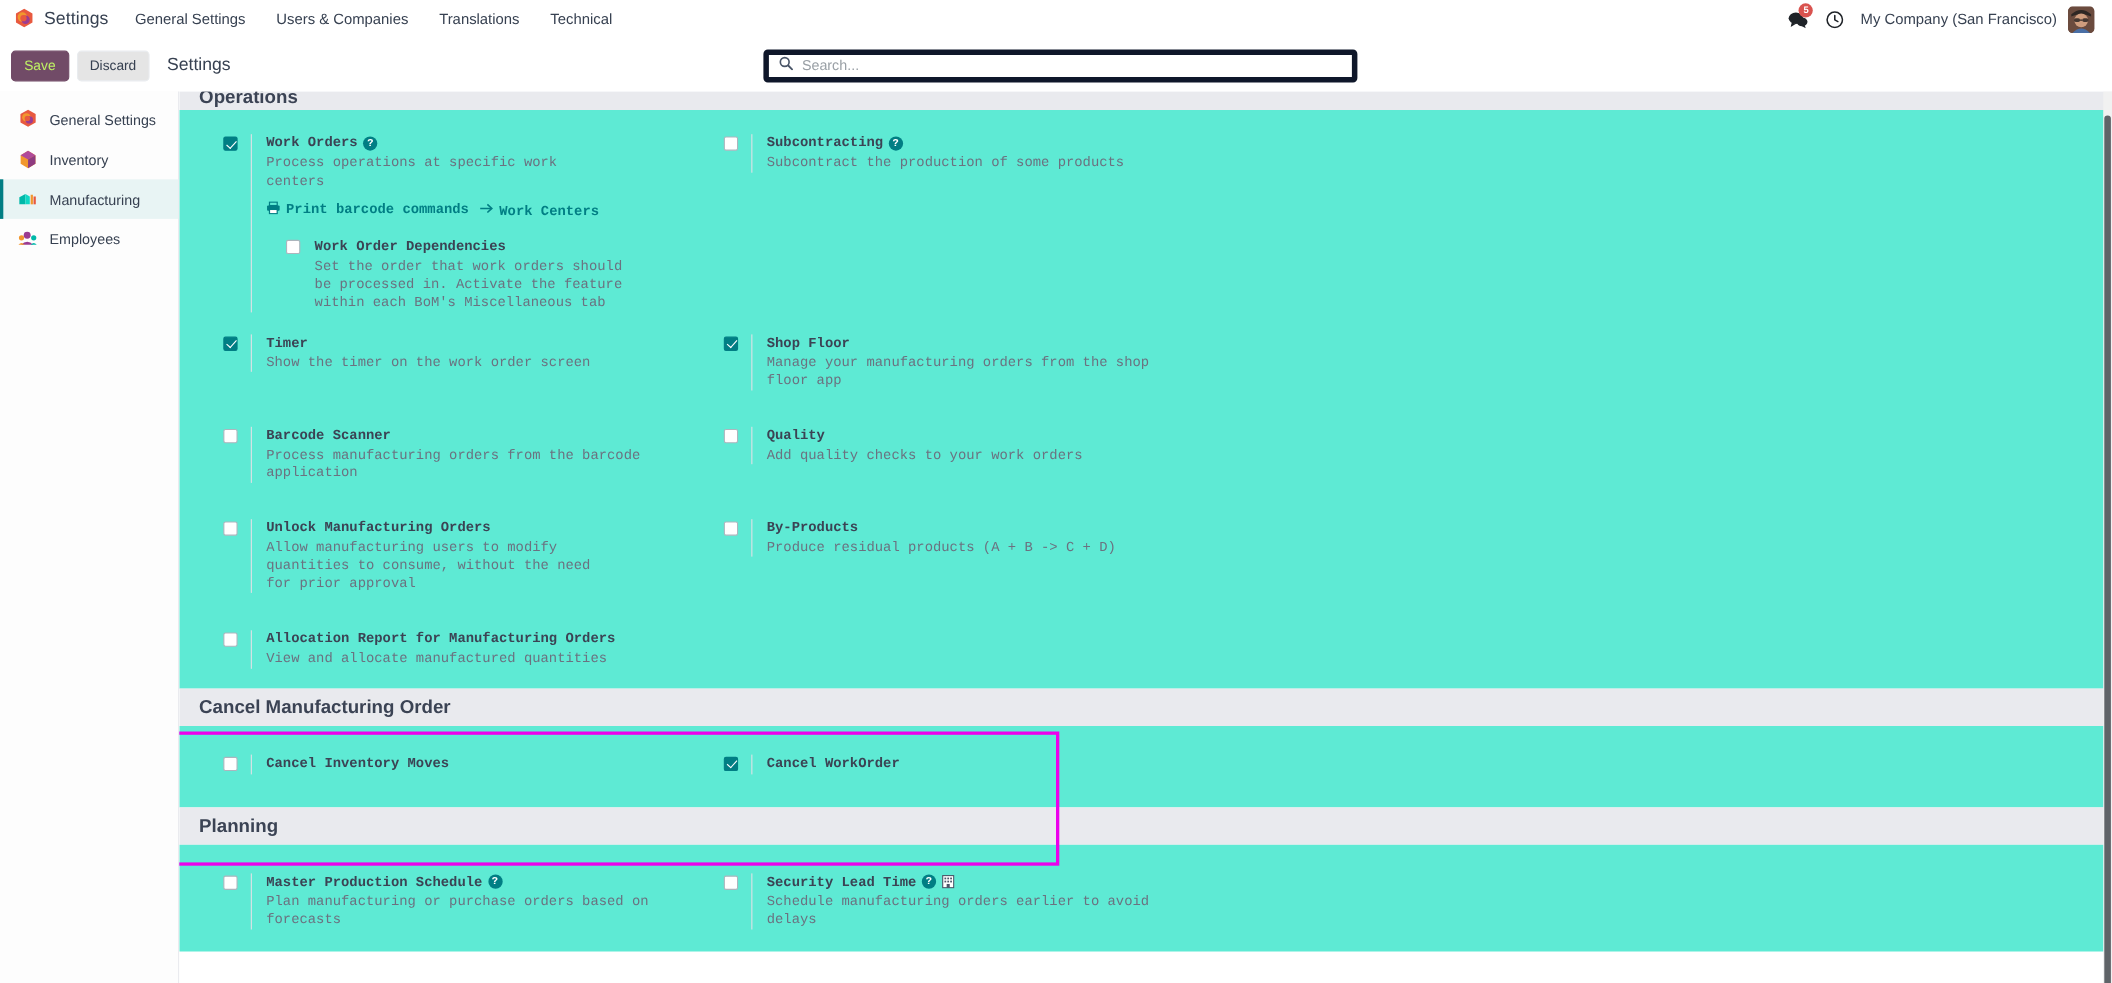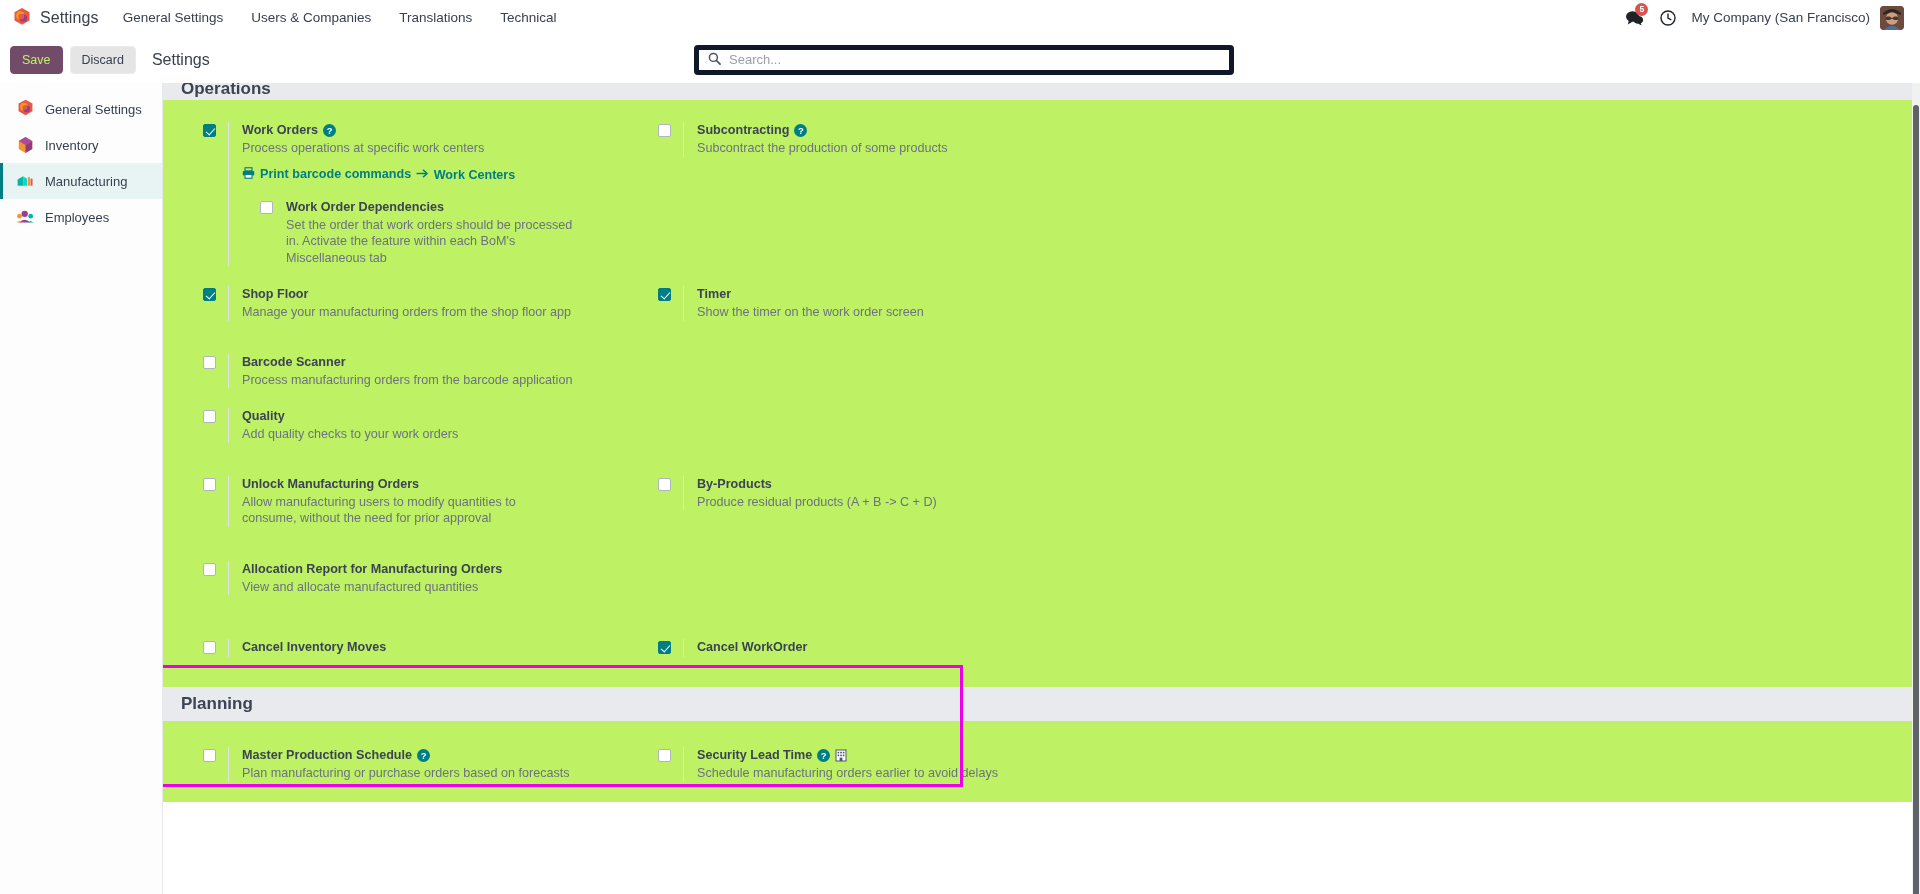--- a/index.html
+++ b/index.html
@@ -191,21 +191,22 @@
     color: #3b4354;
   }
   .section-header.clipped {
     padding-top: 0;
     height: 17px;
     line-height: 12px;
     overflow: hidden;
   }
   .section-body {
     padding: 22px 0 18px 0;
-    background: #bef264;
+    background: #5eead4;
+    font-family: Liberation Mono, monospace;
   }
   .row2 {
     display: flex;
     width: 100%;
   }
   .col {
     width: 50%;
     max-width: 455px;
     padding-left: 40px;
     display: flex;
@@ -514,37 +515,37 @@
               </div>
             </div>
           </div>
         </div>
 
         <div class="row2" style="margin-top:20px;">
           <div class="col">
             <div class="setting">
               <span class="cbx checked"></span>
               <div class="setting-text">
+                <div class="setting-title">Timer</div>
+                <div class="setting-desc wide">Show the timer on the work order screen</div>
+              </div>
+            </div>
+          </div>
+          <div class="col">
+            <div class="setting">
+              <span class="cbx checked"></span>
+              <div class="setting-text">
                 <div class="setting-title">Shop Floor</div>
                 <div class="setting-desc wide">Manage your manufacturing orders from the shop floor app</div>
               </div>
             </div>
           </div>
-          <div class="col">
-            <div class="setting">
-              <span class="cbx checked"></span>
-              <div class="setting-text">
-                <div class="setting-title">Timer</div>
-                <div class="setting-desc wide">Show the timer on the work order screen</div>
-              </div>
-            </div>
-          </div>
         </div>
 
-        <div class="row2" style="margin-top:13px;flex-direction:column;">
+        <div class="row2" style="margin-top:13px;">
           <div class="col">
             <div class="setting">
               <span class="cbx"></span>
               <div class="setting-text">
                 <div class="setting-title">Barcode Scanner</div>
                 <div class="setting-desc wide">Process manufacturing orders from the barcode application</div>
               </div>
             </div>
           </div>
           <div class="col">
@@ -586,20 +587,21 @@
               <div class="setting-text">
                 <div class="setting-title">Allocation Report for Manufacturing Orders</div>
                 <div class="setting-desc wide">View and allocate manufactured quantities</div>
               </div>
             </div>
           </div>
           <div class="col"></div>
         </div>
       </div>
 
+      <div class="section-header">Cancel Manufacturing Order</div>
       <div class="section-body" style="padding:26px 0 30px 0;">
         <div class="row2">
           <div class="col">
             <div class="setting" style="margin-bottom:0;">
               <span class="cbx"></span>
               <div class="setting-text">
                 <div class="setting-title">Cancel Inventory Moves</div>
               </div>
             </div>
           </div>

